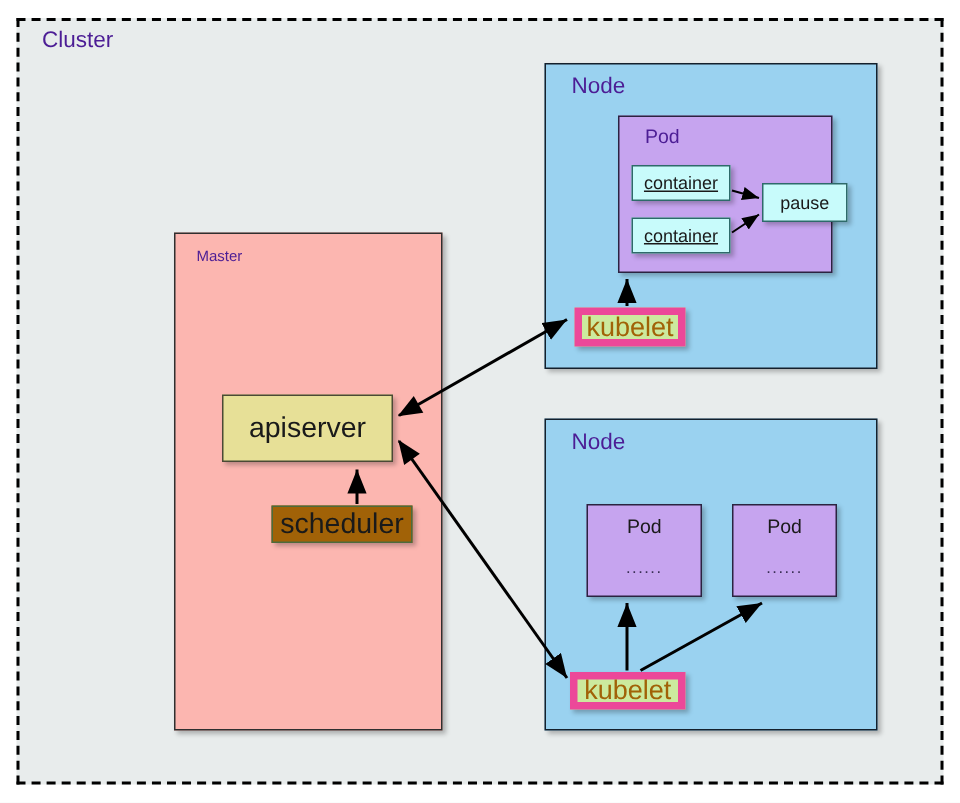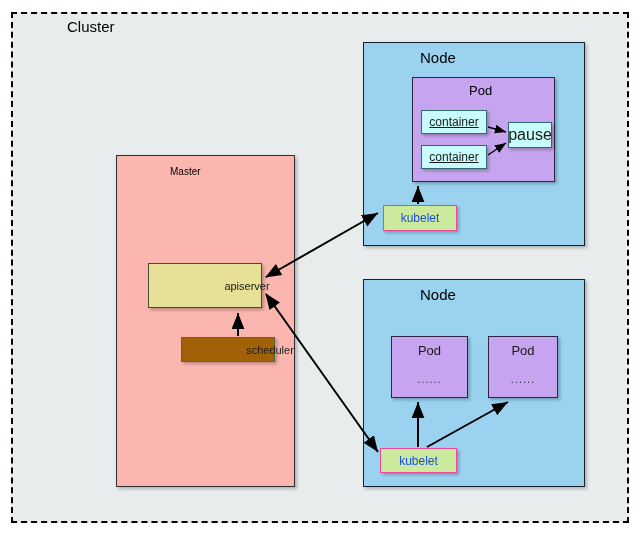--- a/index.html
+++ b/index.html
@@ -15,23 +15,22 @@
     font-family: "Liberation Sans", sans-serif;
     overflow: hidden;
   }
   .box {
     position: absolute;
     box-sizing: border-box;
     border: 1px solid #000000;
   }
   .label {
     position: absolute;
-    color: #000000;
+    color: #4c1d95;
     white-space: nowrap;
-    margin-left: 39px;
   }
   
   #cluster {
     left: 11px;
     top: 12px;
     width: 618px;
     height: 511px;
     border: 2px dashed #000000;
     background: #e8ecec;
     box-sizing: border-box;
@@ -124,52 +123,51 @@
     display: flex;
     align-items: center;
     justify-content: center;
     font-size: 12px;
     color: #1a1a1a;
     text-decoration: underline;
   }
   #container1 { left: 421px; top: 110px; width: 66px; height: 24px; }
   #container2 { left: 421px; top: 145px; width: 66px; height: 24px; }
   #pause {
-    left: 508px; top: 122px; width: 44px; height: 26px;
+    left: 508px; top: 122px; width: 57px; height: 26px;
     background: #c8fbfb;
     border: 1px solid #2e6a6a;
     box-shadow: 2px 2px 3px rgba(0,0,0,0.25);
     display: flex;
     align-items: center;
     justify-content: center;
-    font-size: 16px;
+    font-size: 12px;
     color: #1a1a1a;
   }
   
   .kubelet {
     background: #ccea9e;
-    border: 1px solid #ec4899;
-    box-shadow: 2px 2px 3px rgba(0,0,0,0.25);
-    display: flex;
-    align-items: center;
-    justify-content: center;
-    font-size: 12px;
-    color: #1d4ed8;
+    border: 5px solid #ec4899;
+    box-shadow: 2px 2px 3px rgba(0,0,0,0.25);
+    display: flex;
+    align-items: center;
+    justify-content: center;
+    font-size: 18px;
+    color: #a16207;
   }
   #kubelet1 { left: 383px; top: 205px; width: 74px; height: 26px; }
   #kubelet2 { left: 380px; top: 448px; width: 77px; height: 25px; }
   .box-text {
     display: flex;
     align-items: center;
     justify-content: center;
     width: 100%;
     height: 100%;
-    font-size: 11px;
-    color: #1a1a1a;
-    margin-left: 42px;
+    font-size: 19px;
+    color: #1a1a1a;
   }
   #arrows {
     position: absolute;
     left: 0; top: 0;
     width: 640px; height: 535px;
     pointer-events: none;
   }
 </style>
 </head>
 <body>

